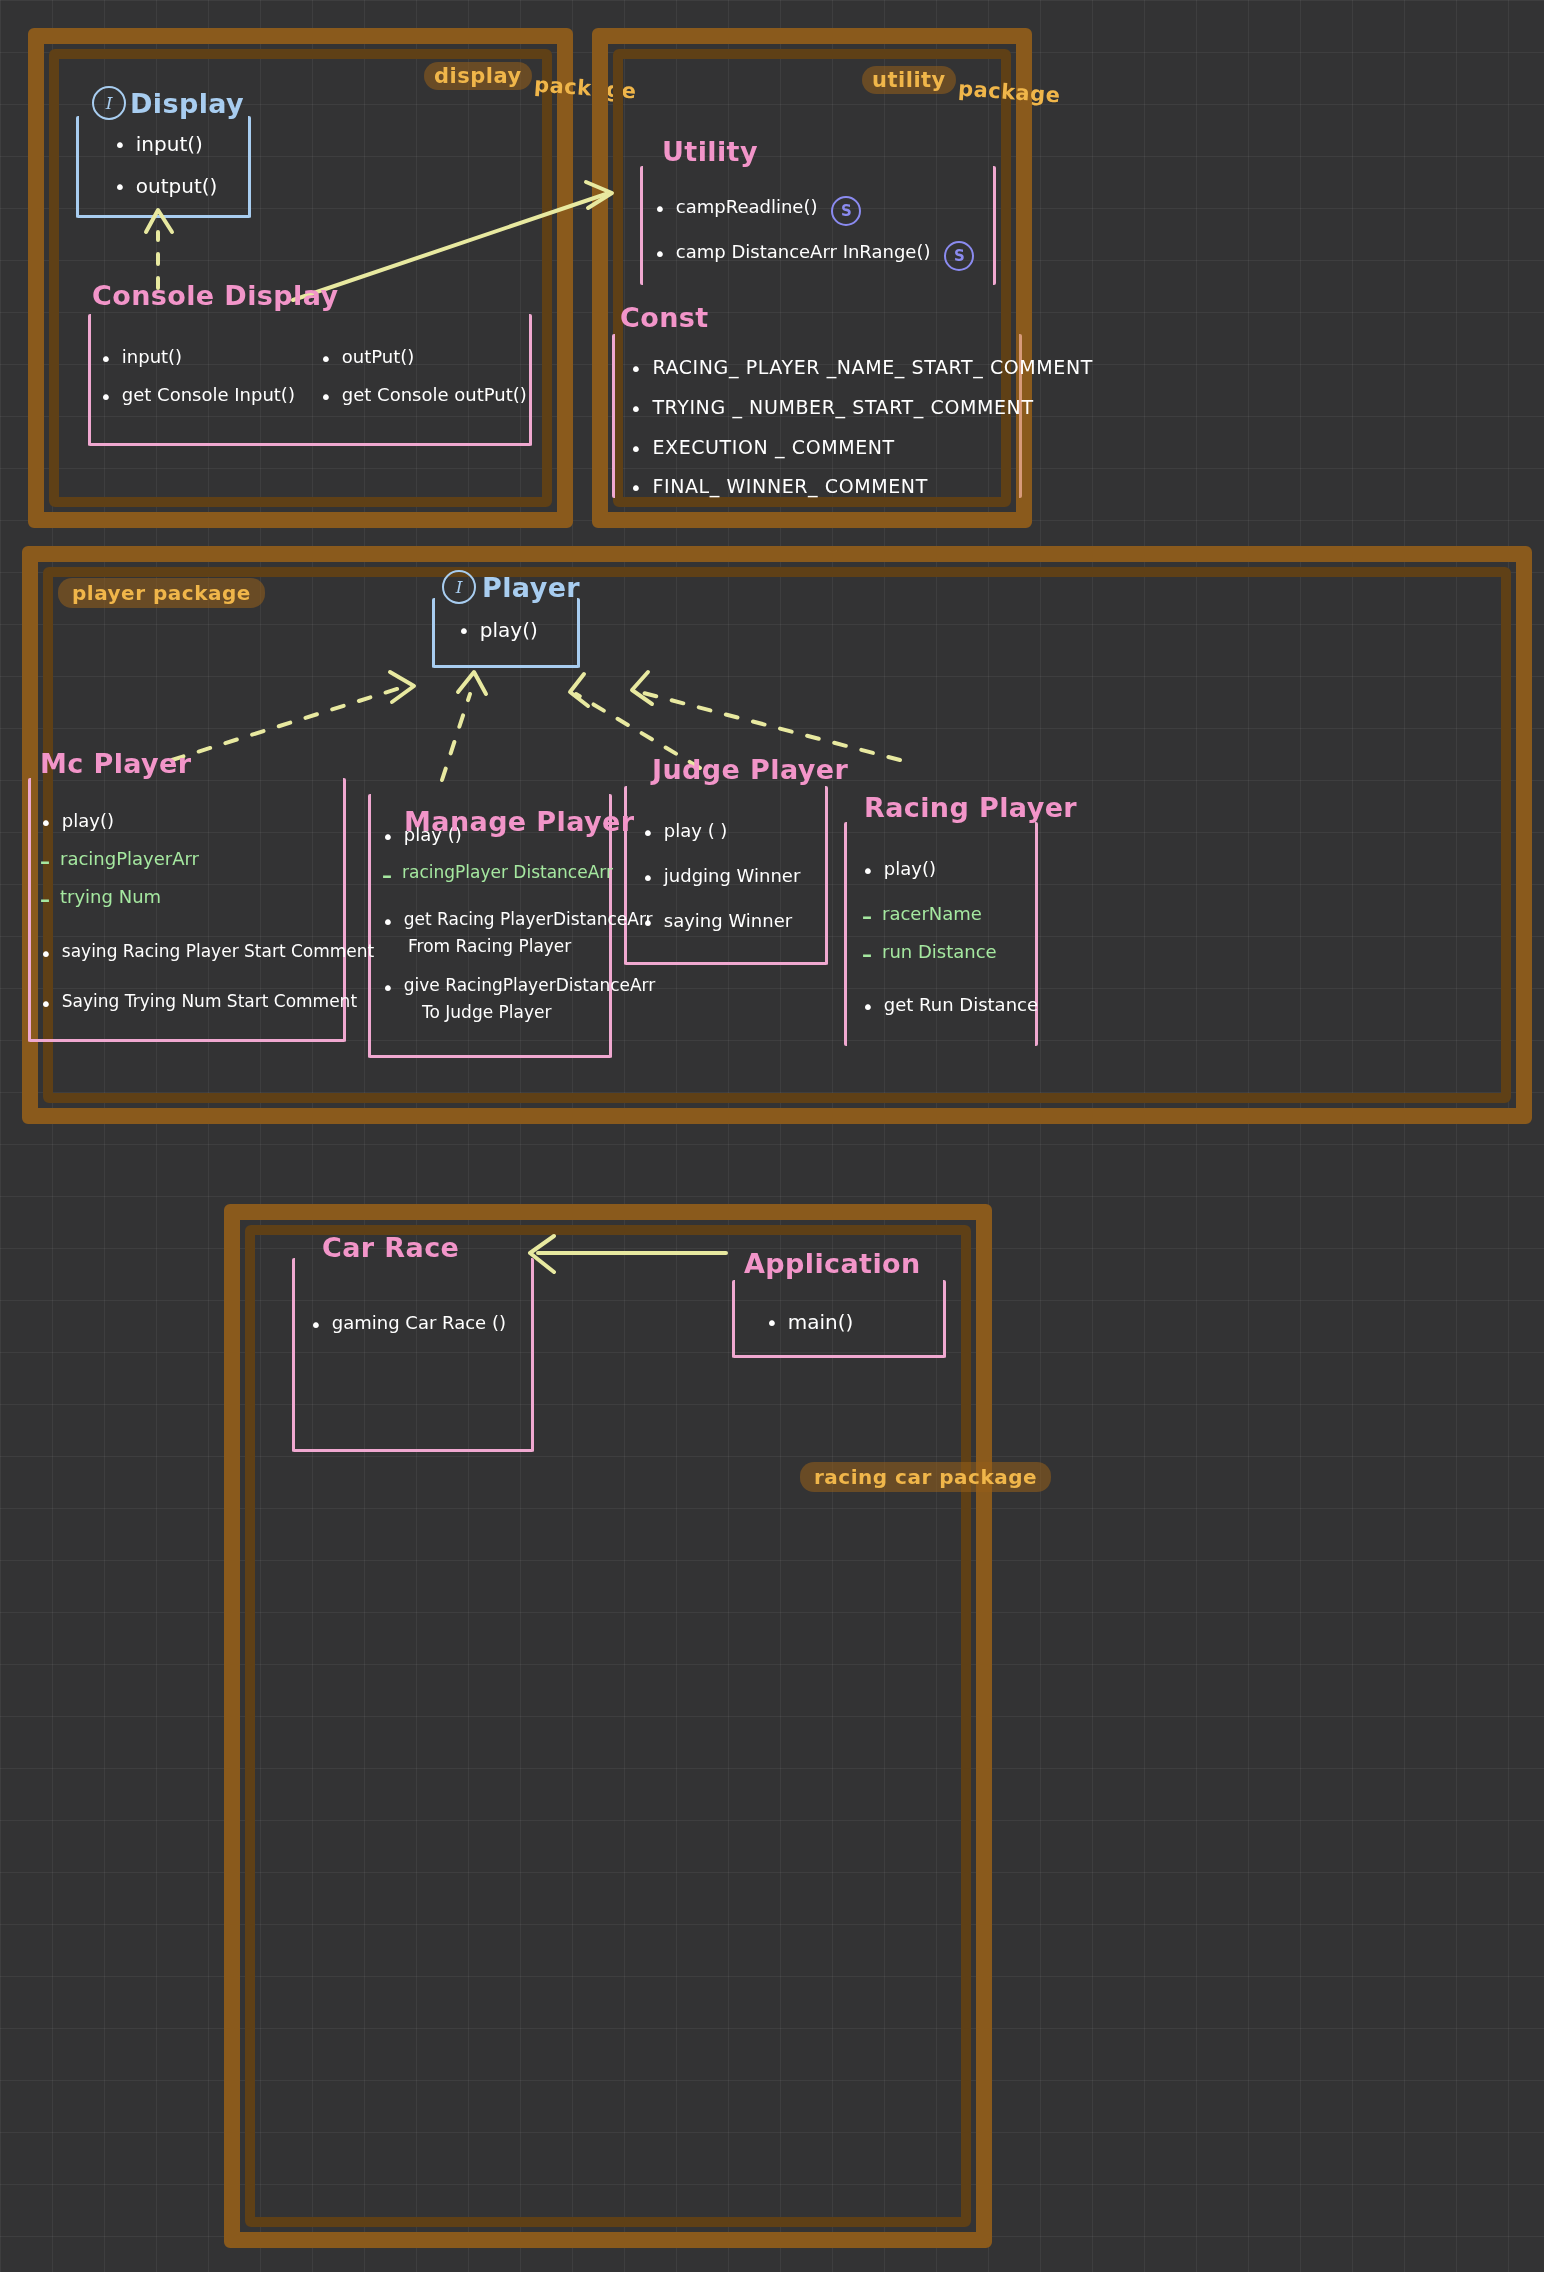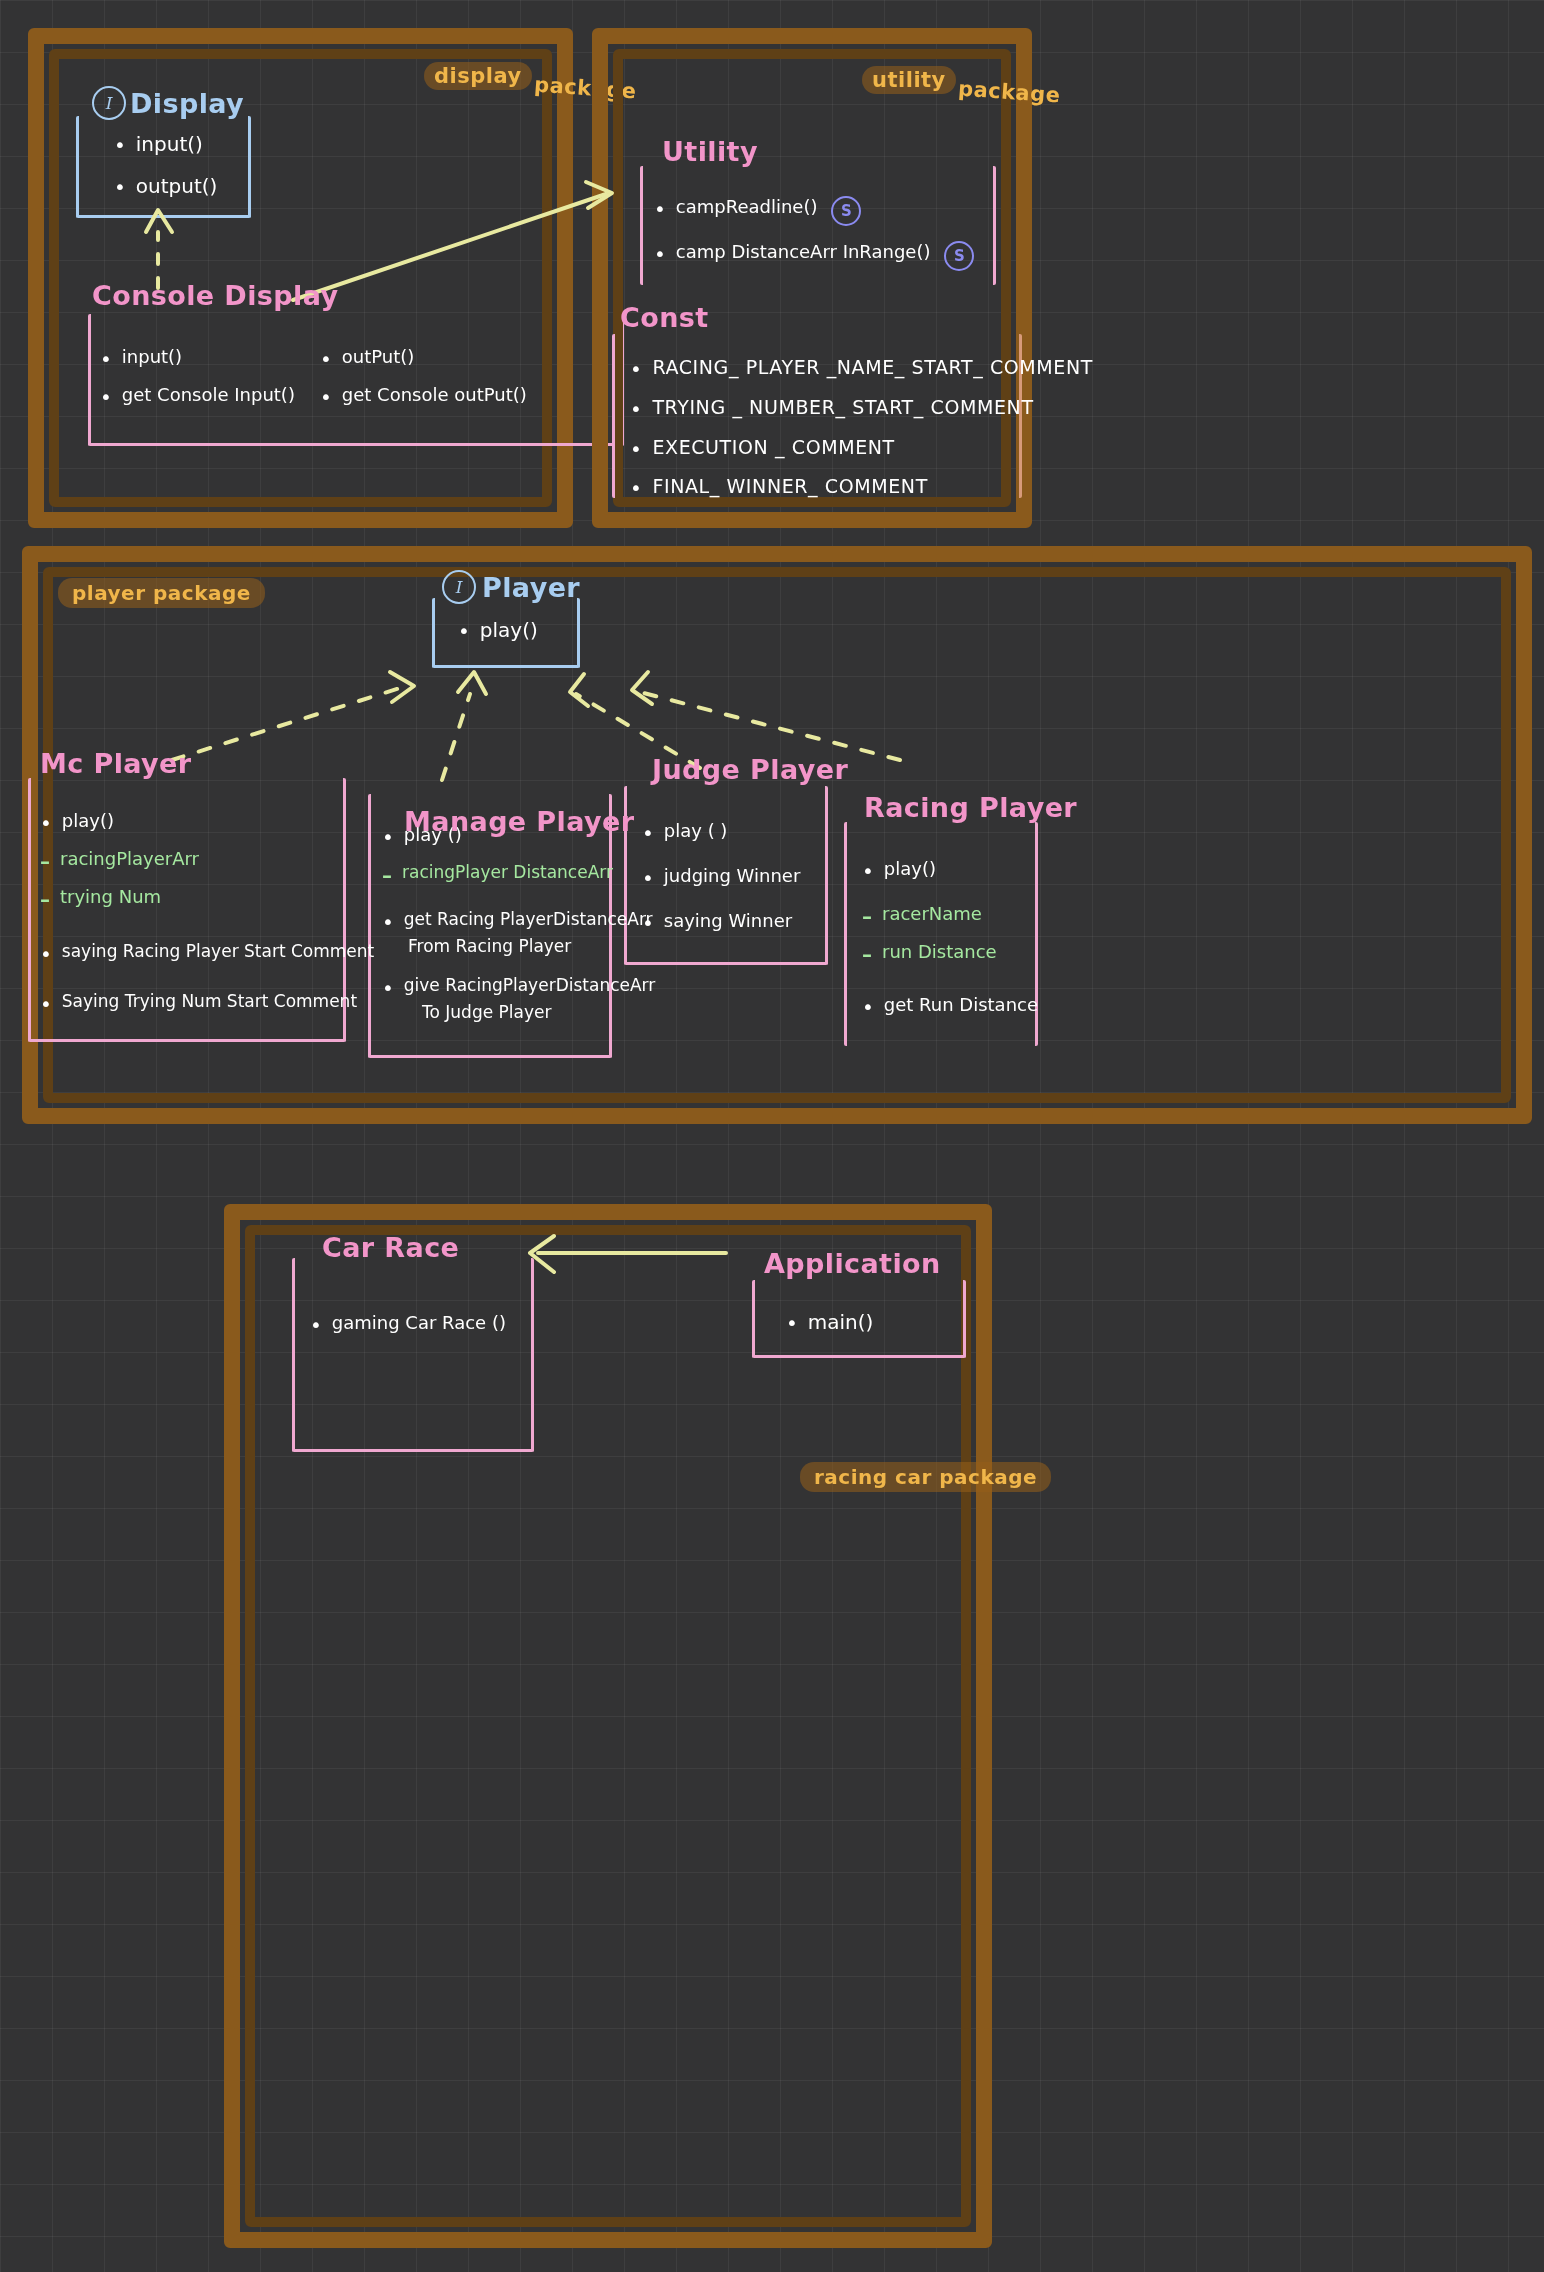--- a/index.html
+++ b/index.html
@@ -73,21 +73,21 @@
           <span class="bul">•</span>
           <span>input()</span>
         </div>
       <div class="m">
           <span class="bul">•</span>
           <span>output()</span>
         </div>
     </div>
   </div>
 
-  <div class="cls" style="left:88px;top:288px;width:536px;height:158px;">
+  <div class="cls" style="left:88px;top:288px;width:444px;height:158px;">
     <div class="frame"></div>
     <div class="title" style="left:4px;top:-8px;">Console Display</div>
     <div class="members" style="top:58px;left:12px;">
       <div class="m sm2">
           <span class="bul">•</span>
           <span>input()</span>
         </div>
       <div class="m sm2">
           <span class="bul">•</span>
           <span>get Console Input()</span>
@@ -275,21 +275,21 @@
     <div class="frame" style="top:18px;"></div>
     <div class="title" style="left:30px;top:-8px;">Car Race</div>
     <div class="members" style="top:72px;left:18px;">
       <div class="m sm2">
           <span class="bul">•</span>
           <span>gaming Car Race ()</span>
         </div>
     </div>
   </div>
 
-  <div class="cls" style="left:732px;top:1248px;width:214px;height:110px;margin-left:20px;">
+  <div class="cls" style="left:732px;top:1248px;width:214px;height:110px;">
     <div class="frame" style="top:32px;"></div>
     <div class="title" style="left:12px;top:0px;">Application</div>
     <div class="members" style="top:62px;left:34px;">
       <div class="m">
           <span class="bul">•</span>
           <span>main()</span>
         </div>
     </div>
   </div>
 

